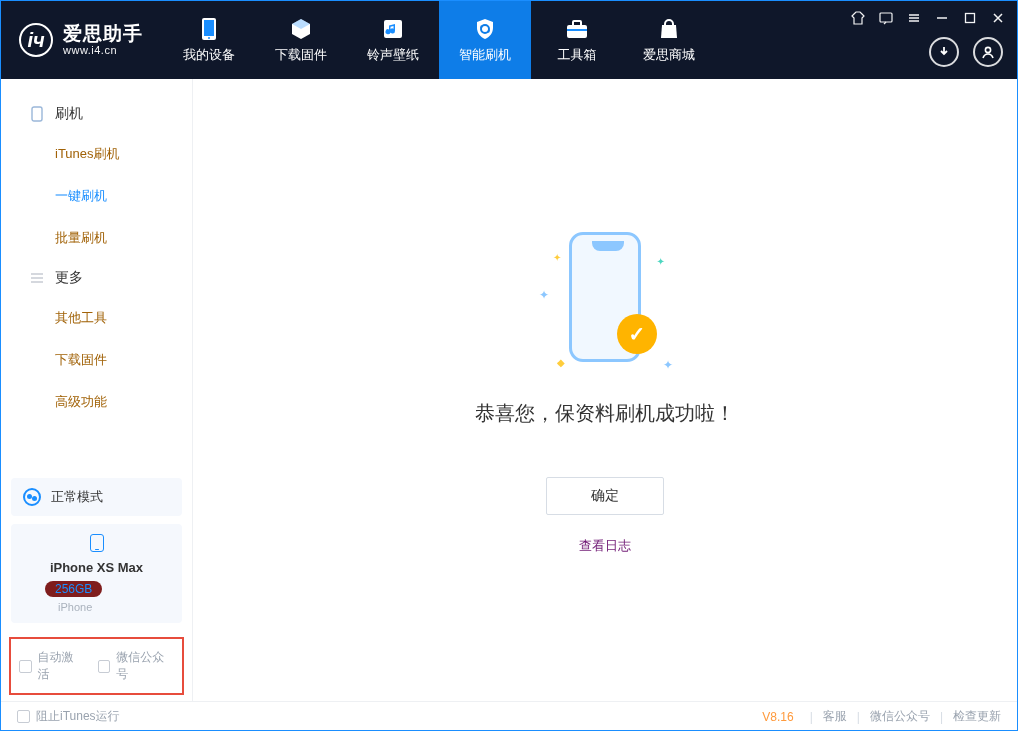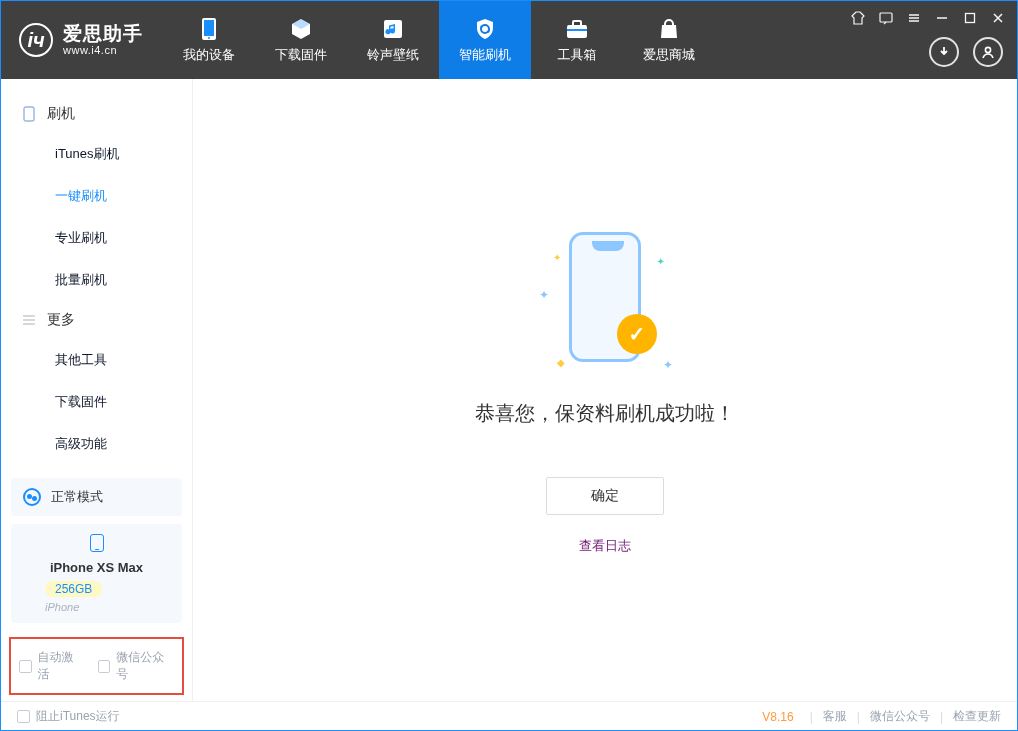--- a/index.html
+++ b/index.html
@@ -1,19 +1,19 @@
 <!DOCTYPE html>
 <html><head>
 <meta charset="utf-8">
 <style>
 * { margin: 0; padding: 0; box-sizing: border-box; font-family: "Microsoft YaHei", Arial, sans-serif; }
 body { background: #fff; width: 1018px; height: 731px; overflow: hidden; border: 1px solid #1a8eff; }
 
 
-.header { background: #404040; height: 78px; display: flex; align-items: stretch; color: #fff; position: relative; }
+.header { background: #0f172a; height: 78px; display: flex; align-items: stretch; color: #fff; position: relative; }
 .logo-area { display: flex; align-items: center; padding: 0 20px 0 18px; }
 .logo-circle { width: 34px; height: 34px; border: 2.5px solid #fff; border-radius: 50%; display: flex; align-items: center; justify-content: center; margin-right: 10px; }
 .logo-circle span { font-weight: bold; font-size: 20px; font-style: italic; }
 .logo-text { display: flex; flex-direction: column; line-height: 1.1; }
 .logo-title { font-size: 19px; font-weight: bold; letter-spacing: 1px; }
 .logo-sub { font-size: 11px; opacity: .95; letter-spacing: .5px; }
 
 .nav { display: flex; align-items: stretch; }
 .nav-item { width: 92px; display: flex; flex-direction: column; align-items: center; justify-content: center; cursor: pointer; position: relative; }
 .nav-item.active { background: #0e7de8; }
@@ -23,37 +23,37 @@
 
 .header-right { position: absolute; right: 10px; top: 8px; display: flex; gap: 10px; align-items: center; }
 .header-right .win-btn, .header-right .hdr-icon { color: #fff; cursor: pointer; opacity: .95; font-size: 14px; display: inline-flex; align-items: center; justify-content: center; width: 18px; height: 18px; }
 .header-right-lower { position: absolute; right: 14px; bottom: 12px; display: flex; gap: 14px; }
 .circ-btn { width: 30px; height: 30px; border: 2px solid rgba(255,255,255,.85); border-radius: 50%; display: flex; align-items: center; justify-content: center; cursor: pointer; }
 
 
 .body { display: flex; height: 622px; }
 .sidebar { width: 192px; border-right: 1px solid #eef0f3; background: #fff; display: flex; flex-direction: column; }
 .side-scroll { flex: 1; overflow: hidden; padding-top: 16px; }
-.side-group-header { display: flex; align-items: center; padding: 10px 18px 10px 20px; color: #333; font-size: 14px; gap: 10px; }
+.side-group-header { display: flex; align-items: center; padding: 10px 18px 10px 28px; color: #333; font-size: 14px; gap: 10px; }
 .side-group-header .ic { width: 16px; display: flex; justify-content: center; color: #bcc3cc; }
-.side-item { padding: 12px 18px 12px 54px; font-size: 13px; color: #0f172a; cursor: pointer; }
+.side-item { padding: 12px 18px 12px 54px; font-size: 13px; color: #a16207; cursor: pointer; }
 .side-item.active { color: #1a8eff; }
 
 .device-box { margin: 8px 10px; background: #f5f8fd; border-radius: 4px; padding: 10px 12px; display: flex; align-items: center; gap: 10px; font-size: 13px; color: #333; }
 .dev-iconring { width: 18px; height: 18px; border: 2px solid #1a8eff; border-radius: 50%; position: relative; }
 .dev-iconring::before, .dev-iconring::after { content: ""; position: absolute; background: #1a8eff; border-radius: 50%; }
 .dev-iconring::before { width: 5px; height: 5px; left: 2px; top: 4px; }
 .dev-iconring::after { width: 5px; height: 5px; right: 2px; bottom: 3px; }
 
 .device-box2 { margin: 0 10px 8px; background: #f5f8fd; border-radius: 4px; padding: 10px 12px; }
 .dev-line1 { display: flex; align-items: center; gap: 8px; font-size: 13px; font-weight: bold; color: #333; flex-direction: column; }
 .dev-phone-ic { width: 14px; height: 18px; border: 1.5px solid #1a8eff; border-radius: 3px; position: relative; }
 .dev-phone-ic::after { content: ""; position: absolute; bottom: 1px; left: 50%; width: 4px; height: 1.5px; background: #1a8eff; transform: translateX(-50%); border-radius: 1px; }
-.cap-badge { display: inline-block; background: #fef9c3; color: #1a8eff; border-radius: 10px; padding: 1px 10px; font-size: 12px; margin: 6px 0 4px 22px; }
-.dev-sub { font-size: 11px; color: #aab2bd; margin-left: 22px; font-style: italic; }
+.cap-badge { display: inline-block; background: #7f1d1d; color: #1a8eff; border-radius: 10px; padding: 1px 10px; font-size: 12px; margin: 6px 0 4px 22px; }
+.dev-sub { font-size: 11px; color: #aab2bd; margin-left: 35px; }
 
 .red-box { margin: 6px 8px 6px; border: 2px solid #e74c3c; padding: 10px 8px; display: flex; gap: 14px; align-items: center; }
 .chk { display: flex; align-items: center; gap: 6px; font-size: 12px; color: #9aa3af; cursor: pointer; }
 .chk-box { width: 13px; height: 13px; border: 1px solid #c7ccd4; border-radius: 2px; }
 
 
 .main { flex: 1; display: flex; flex-direction: column; align-items: center; justify-content: center; position: relative; }
 .phone-illust { position: relative; width: 140px; height: 150px; margin-bottom: 24px; }
 .phone-shape { position: absolute; left: 34px; top: 6px; width: 72px; height: 130px; border: 3px solid #8cc7ff; border-radius: 14px; background: #f1f8ff; }
 .phone-shape::before { content: ""; position: absolute; top: 6px; left: 20px; width: 32px; height: 10px; background: #8cc7ff; border-radius: 0 0 8px 8px; }
@@ -206,21 +206,20 @@
       <div class="side-group-header">
         <span class="ic">
             <svg width="12" height="16" viewBox="0 0 12 16">
               <rect x="1" y="1" width="10" height="14" rx="2" fill="none" stroke="#9ab7d9" stroke-width="1.4"></rect>
             </svg>
           </span>
         <span>刷机</span>
       </div>
       <div class="side-item">iTunes刷机</div>
       <div class="side-item active">一键刷机</div>
-      <div class="side-item">专业刷机</div>
       <div class="side-item">批量刷机</div>
 
       <div class="side-group-header">
         <span class="ic">
             <svg width="14" height="12" viewBox="0 0 14 12">
               <path stroke="#c7ccd4" stroke-width="1.6" d="M1 2h12M1 6h12M1 10h12"></path>
             </svg>
           </span>
         <span>更多</span>
       </div>

